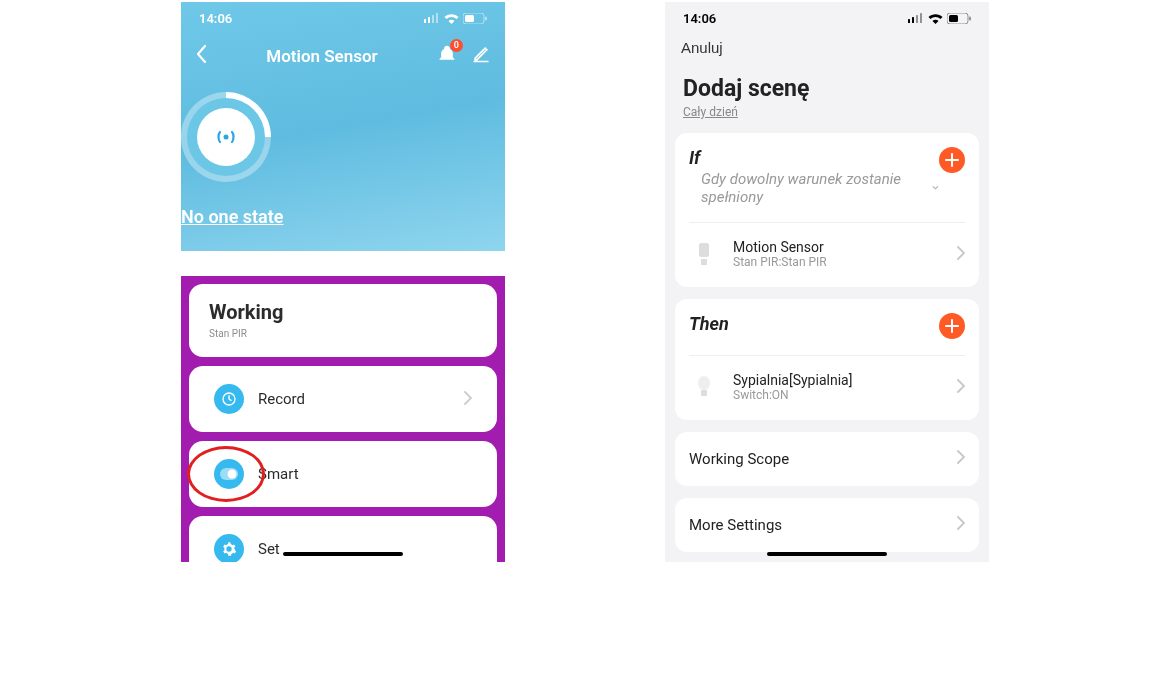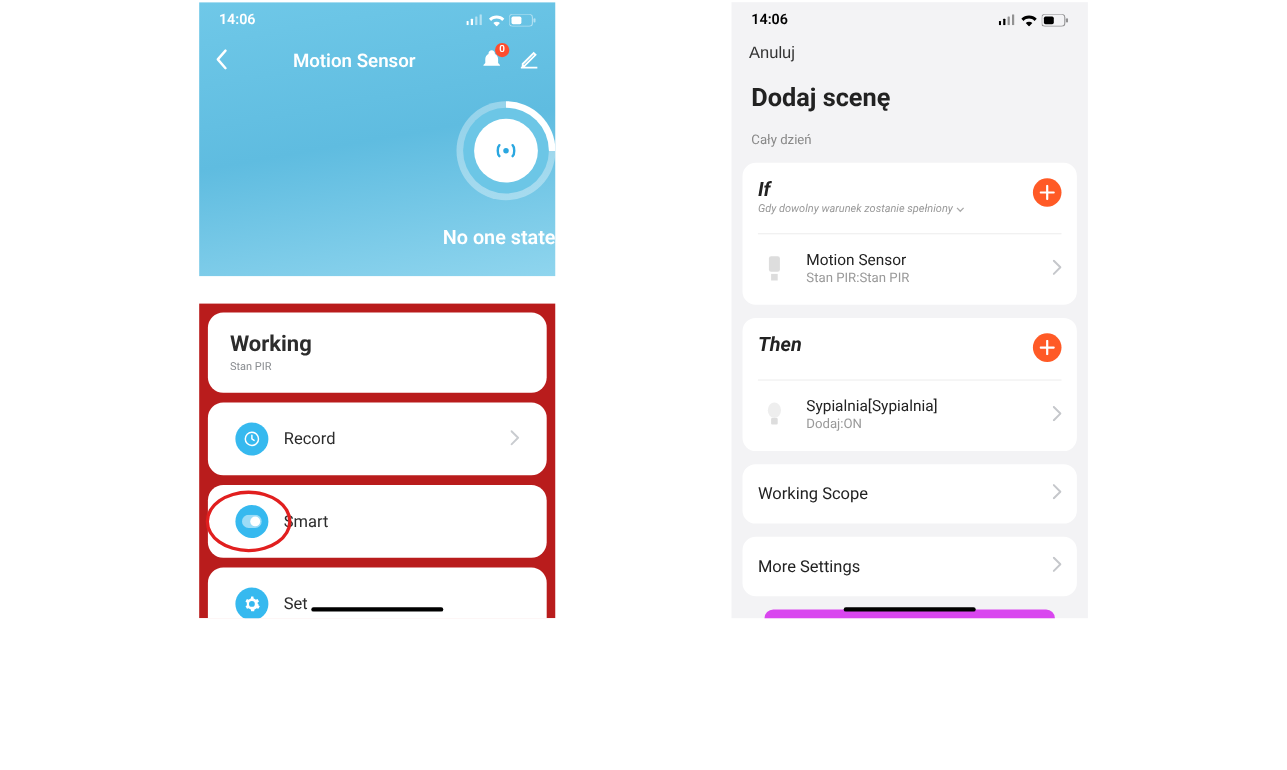--- a/index.html
+++ b/index.html
@@ -58,22 +58,23 @@
     color:#fff;
     font-size:9px;
     line-height:1;
     padding:2px 4px;
     border-radius:8px;
     font-weight:600;
   }
   .sensor-visual {
     display:flex;
     flex-direction:column;
-    align-items:flex-end;
+    align-items:flex-start;
     margin-top: 14px;
+    text-decoration: underline;
   }
   .sensor-ring {
     width: 90px; height:90px;
     border-radius:50%;
     background: conic-gradient(#fff 0deg 90deg, rgba(255,255,255,0.35) 90deg 360deg);
     display:flex;
     align-items:center;
     justify-content:center;
     position:relative;
   }
@@ -95,21 +96,21 @@
     justify-content:center;
     color:#2aa7e0;
   }
   .state-label {
     margin-top: 24px;
     color:#fff;
     font-size:18px;
     font-weight:600;
   }
   .phone-a .list-area {
-    background:#b91c1c;
+    background:#a21caf;
     position:absolute;
     top: 274px;
     left:0; right:0; bottom:0;
     padding: 8px;
   }
   .card {
     background:#fff;
     border-radius:14px;
     margin-bottom:9px;
     padding: 18px 25px;
@@ -155,38 +156,38 @@
   .phone-b { background:#f3f3f5; }
   .phone-b .status-bar { color:#000; }
   .phone-b .topbar {
     padding: 4px 16px 8px;
   }
   .cancel { font-size:15px; color:#333; background:none; border:none; }
   .scene-head {
     padding: 10px 18px 14px;
   }
   .scene-head h1 { font-size:23px; font-weight:700; color:#222; }
-  .scene-head .sub { font-size:12px; color:#888; margin-top:18px; }
+  .scene-head .sub { font-size:12px; color:#888; margin-top:3px;text-decoration:underline; }
   .content-b {
     padding: 0 10px;
   }
   .panel {
     background:#fff;
     border-radius:12px;
     margin-bottom:12px;
     padding: 14px 14px;
   }
   .panel-head {
     display:flex;
     justify-content:space-between;
     align-items:flex-start;
     font-style:italic;
   }
   .panel-title { font-size:18px; font-weight:700; color:#222; }
-  .panel-sub { font-size:10px; color:#999; margin-top:2px; display:flex; align-items:center; gap:3px; }
+  .panel-sub { font-size:15px; color:#999; margin-top:2px; display:flex; align-items:center; gap:3px;margin-left:12px; }
   .add-btn {
     width:26px;height:26px;
     border-radius:50%;
     background:#ff5a26;
     display:flex;
     align-items:center;
     justify-content:center;
     border:none;
     flex:none;
   }
@@ -420,21 +421,21 @@
       <hr class="divider">
       <div class="item-row">
         <span class="dev-icon">
           <svg width="16" height="24" viewBox="0 0 16 24">
               <ellipse cx="8" cy="8" rx="6" ry="7" fill="#eee"></ellipse>
               <rect x="5" y="15" width="6" height="6" rx="1" fill="#ddd"></rect>
             </svg>
         </span>
         <span>
           <div class="dev-title">Sypialnia[Sypialnia]</div>
-          <div class="dev-sub">Dodaj:ON</div>
+          <div class="dev-sub">Switch:ON</div>
         </span>
         <span class="chev">
           <svg width="8" height="14" viewBox="0 0 8 14">
               <path d="M1 1 L7 7 L1 13" stroke="#c5c7cb" stroke-width="1.8" fill="none" stroke-linecap="round"></path>
             </svg>
         </span>
       </div>
     </div>
 
     <div class="row-card">

